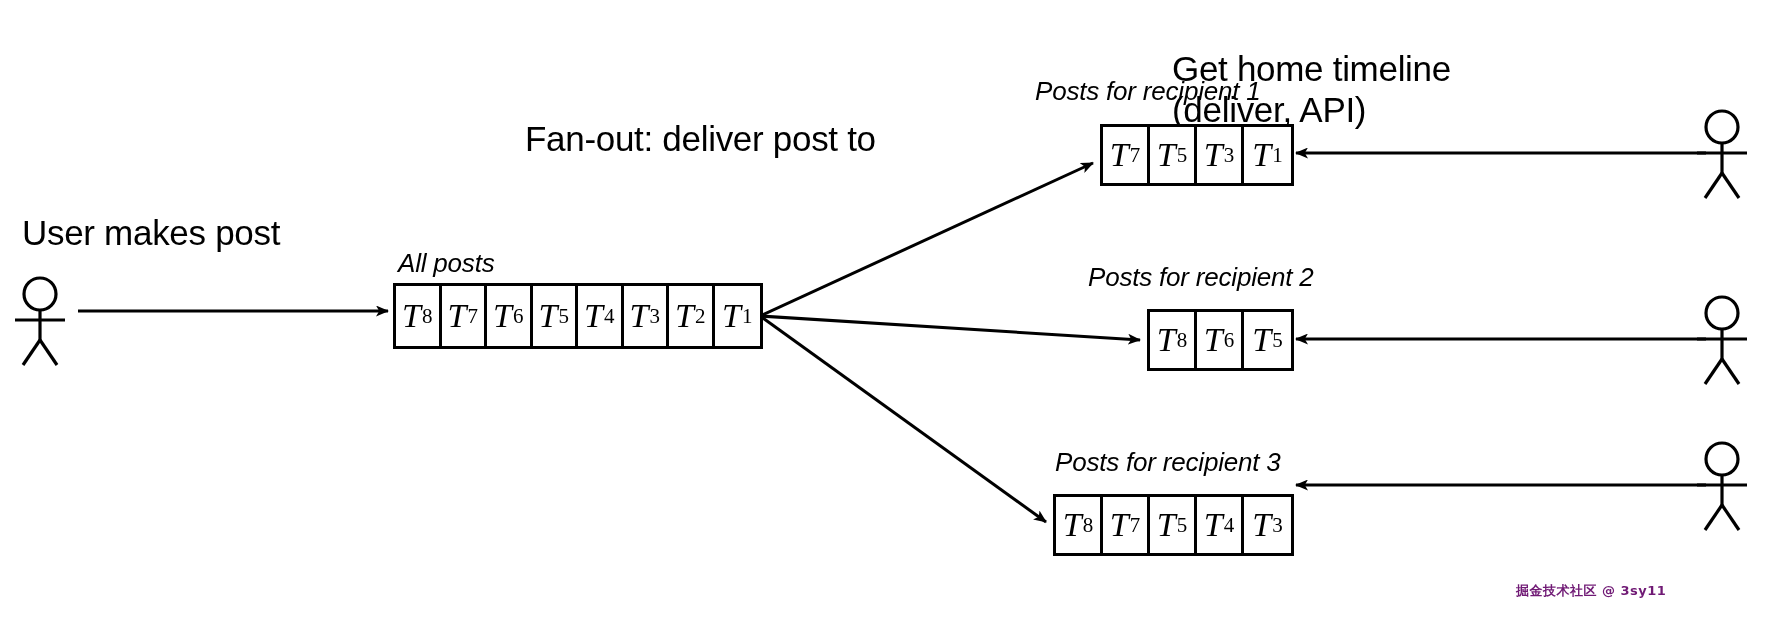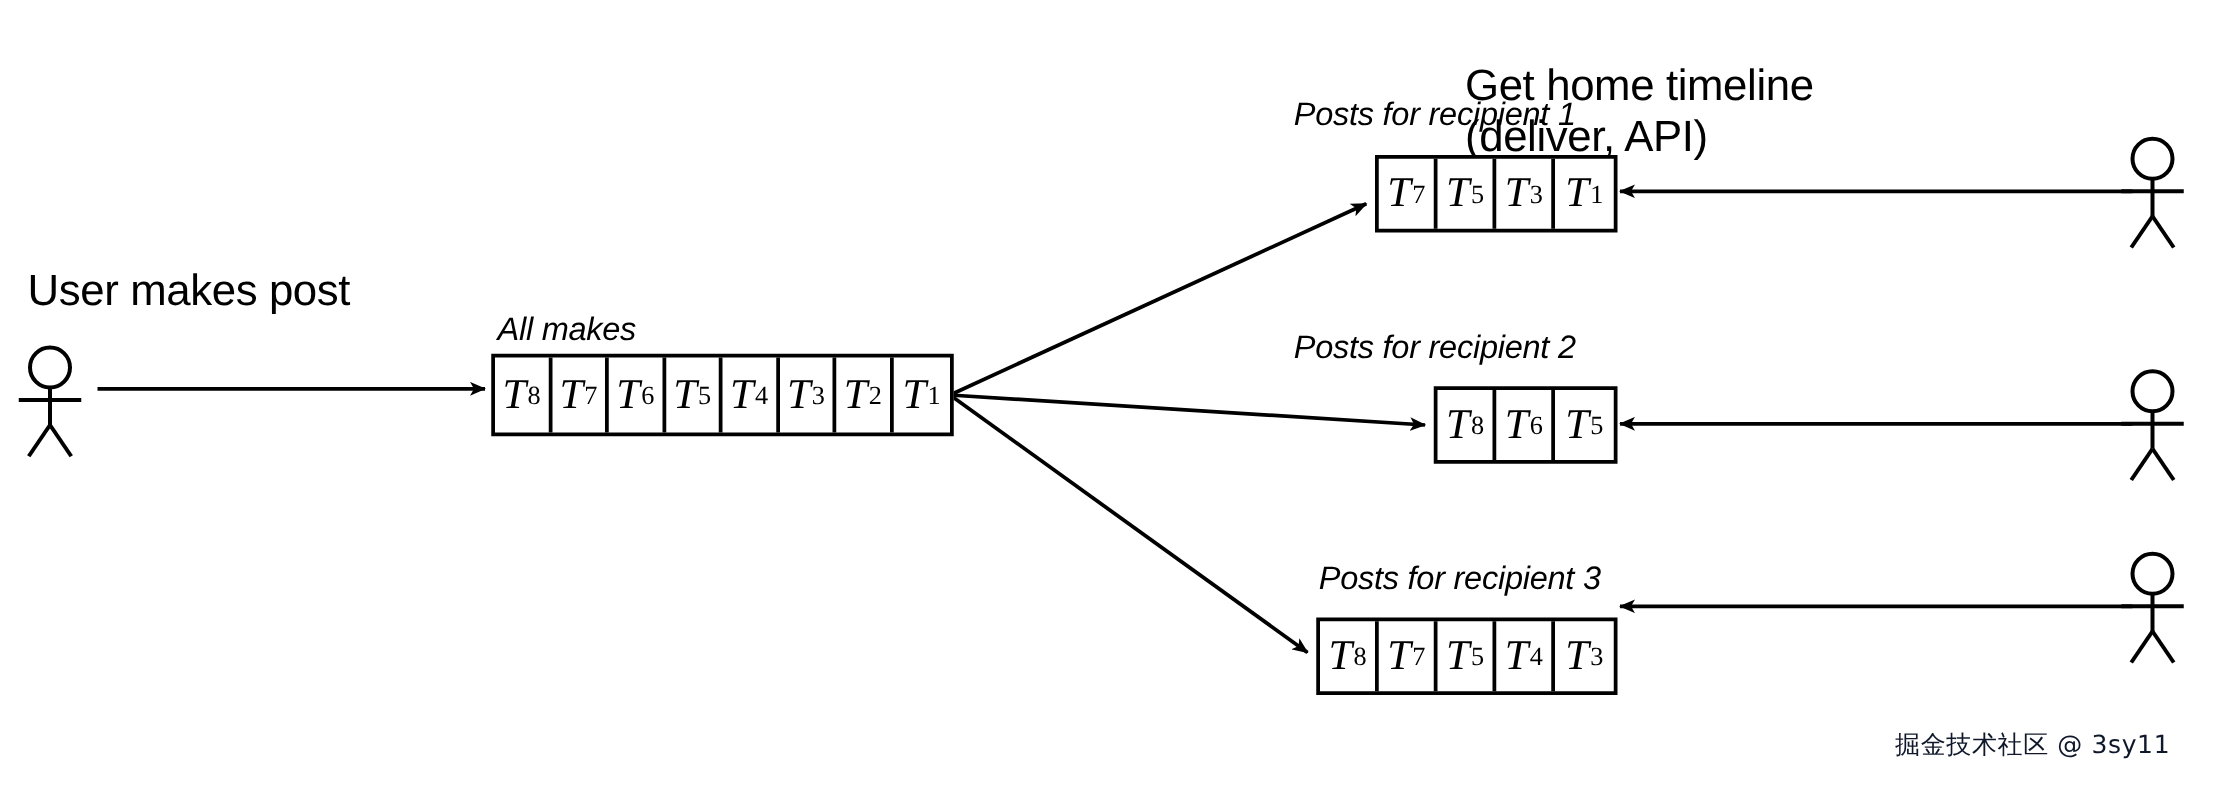--- a/index.html
+++ b/index.html
@@ -75,34 +75,35 @@
   #queue-all .cell { width: 45.5px; }
   #queue-r1 { left: 1100px; top: 124px; height: 62px; }
   #queue-r1 .cell { width: 47px; }
   #queue-r2 { left: 1147px; top: 309px; height: 62px; }
   #queue-r2 .cell { width: 47px; }
   #queue-r3 { left: 1053px; top: 494px; height: 62px; }
   #queue-r3 .cell { width: 47px; }
 
   #cap-all   { left: 398px;  top: 248px; }
   #cap-r1    { left: 1035px; top: 76px;  }
-  #cap-r2    { left: 1035px; top: 262px; text-align: center; }
+  #cap-r2    { left: 1088px; top: 262px; text-align: center; }
   #cap-r3    { left: 1035px; top: 447px; margin-left: 20px; }
 
   #label-user-makes-post { left: 22px;  top: 213px; }
   #label-fanout          { left: 525px; top: 118px; width: 360px; }
   #label-get-home        { left: 1172px; top: 48px; width: 290px; }
 
   #watermark {
     left: 1516px;
     top: 582px;
-    font-size: 20px;
-    color: #0f172a;
+    font-size: 13px;
+    color: #701a75;
     font-family: "DejaVu Sans", sans-serif;
     letter-spacing: 0.5px;
+    font-weight: bold;
   }
 </style>
 </head>
 <body>
 
 <div id="canvas">
 
   <svg id="svg-layer" viewBox="0 0 1772 638">
     <defs>
       <marker id="arrowEnd" markerWidth="13" markerHeight="11" refX="12" refY="5.5" orient="auto" markerUnits="userSpaceOnUse">
@@ -148,28 +149,29 @@
       <line x1="1697" y1="485" x2="1747" y2="485"></line>
       <line x1="1722" y1="505" x2="1705" y2="530"></line>
       <line x1="1722" y1="505" x2="1739" y2="530"></line>
     </g>
     <line x1="1706" y1="485" x2="1296" y2="485" stroke="#000" stroke-width="3" marker-end="url(#arrowEnd)"></line>
   </svg>
 
   <div class="lbl big-label" id="label-user-makes-post">User makes post</div>
 
   <div class="lbl big-label center2" id="label-fanout">
+    <div>Fan-out: deliver post to</div>
   </div>
 
   <div class="lbl big-label center2" id="label-get-home">
     <div>Get home timeline</div>
     <div>(deliver, API)</div>
   </div>
 
-  <div class="lbl box-caption" id="cap-all">All makes</div>
+  <div class="lbl box-caption" id="cap-all">All posts</div>
   <div class="lbl box-caption" id="cap-r1">Posts for recipient 1</div>
   <div class="lbl box-caption" id="cap-r2">Posts for recipient 2</div>
   <div class="lbl box-caption" id="cap-r3">Posts for recipient 3</div>
 
   <div class="queue" id="queue-all">
       <div class="cell">
         <span class="base">T</span>
         <span class="sub">8</span>
       </div>
       <div class="cell">

